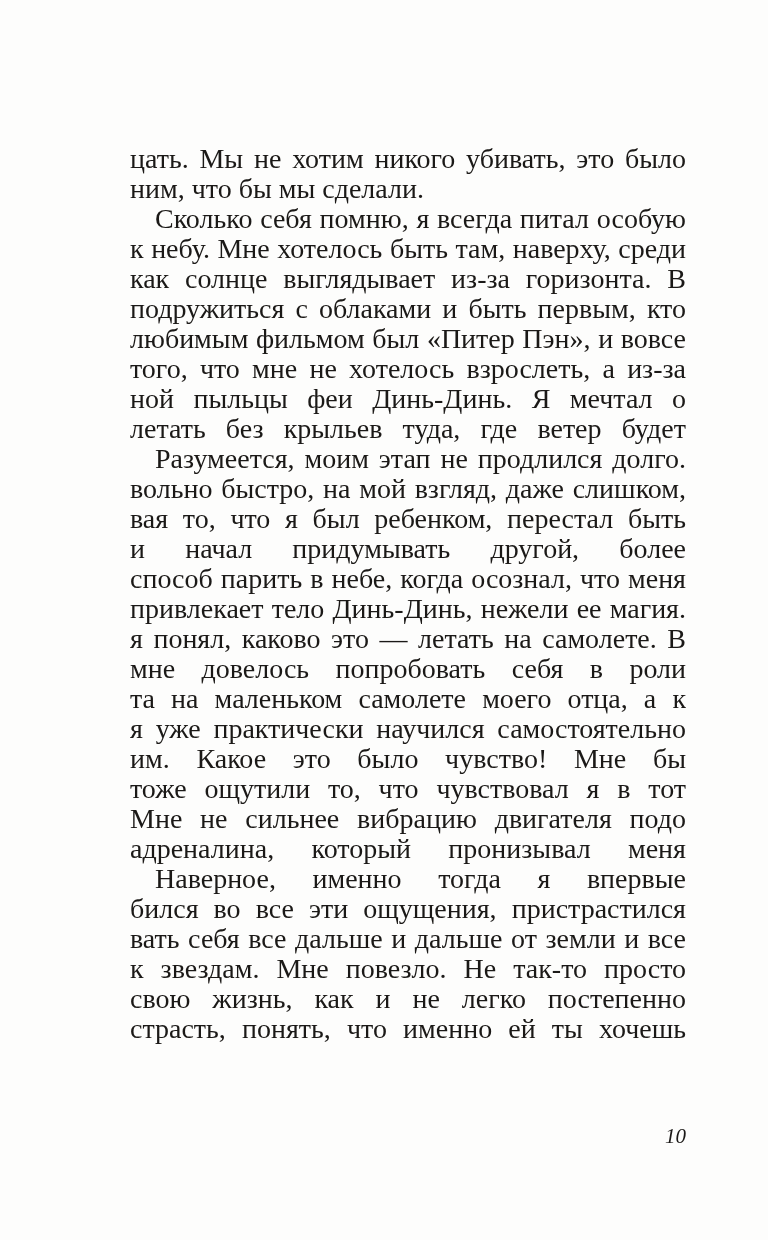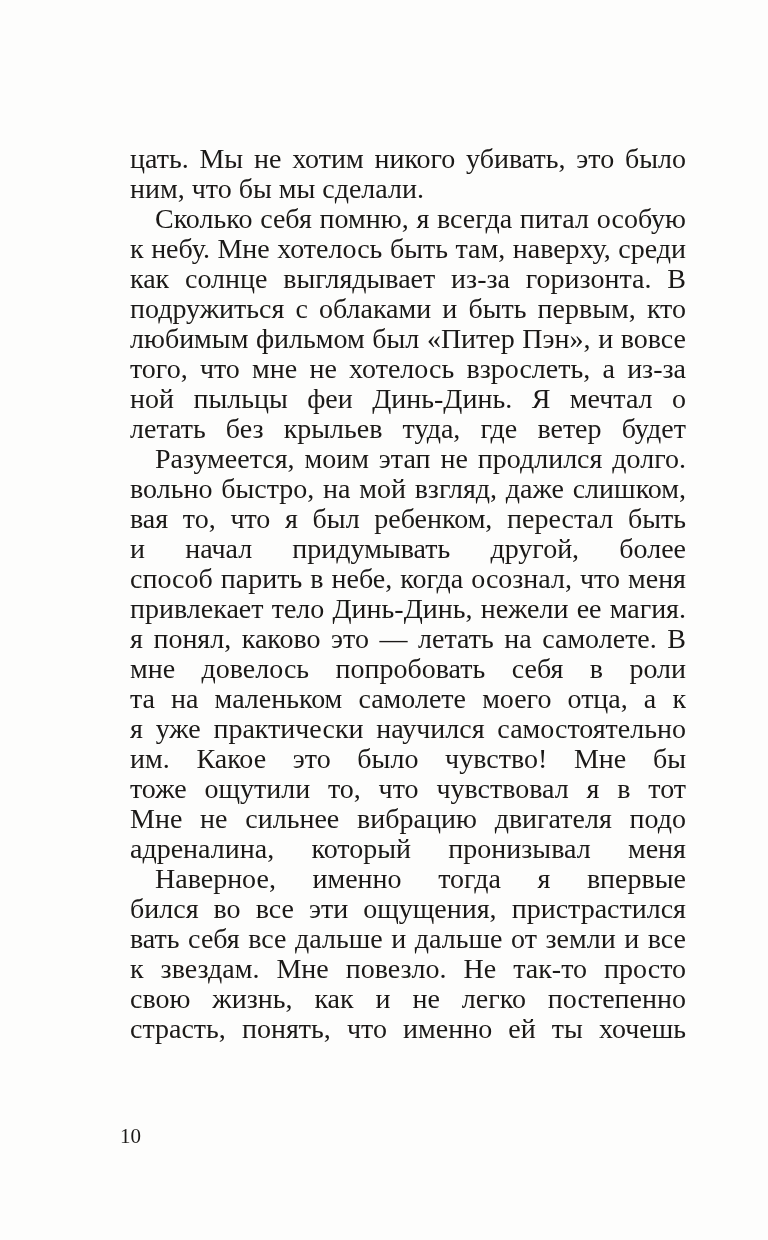--- a/index.html
+++ b/index.html
@@ -41,25 +41,26 @@
     overflow: hidden;
   }
   .line.indent-line {
     text-indent: 25px;
   }
   .line.end-line {
     text-align-last: left;
   }
   .page-number {
     position: absolute;
-    left: 120px;
+    left: 130px;
     top: 1122px;
     width: 556px;
-    text-align: left;
+    text-align: right;
     font-size: 21px;
+    font-style: italic;
     line-height: 28px;
   }
 </style>
 </head>
 <body>
 
 <div class="book-page">
   <div class="text-block" id="text-block">
       <div class="paragraph">
         <div class="line">цать. Мы не хотим никого убивать, это было бы послед-</div>

